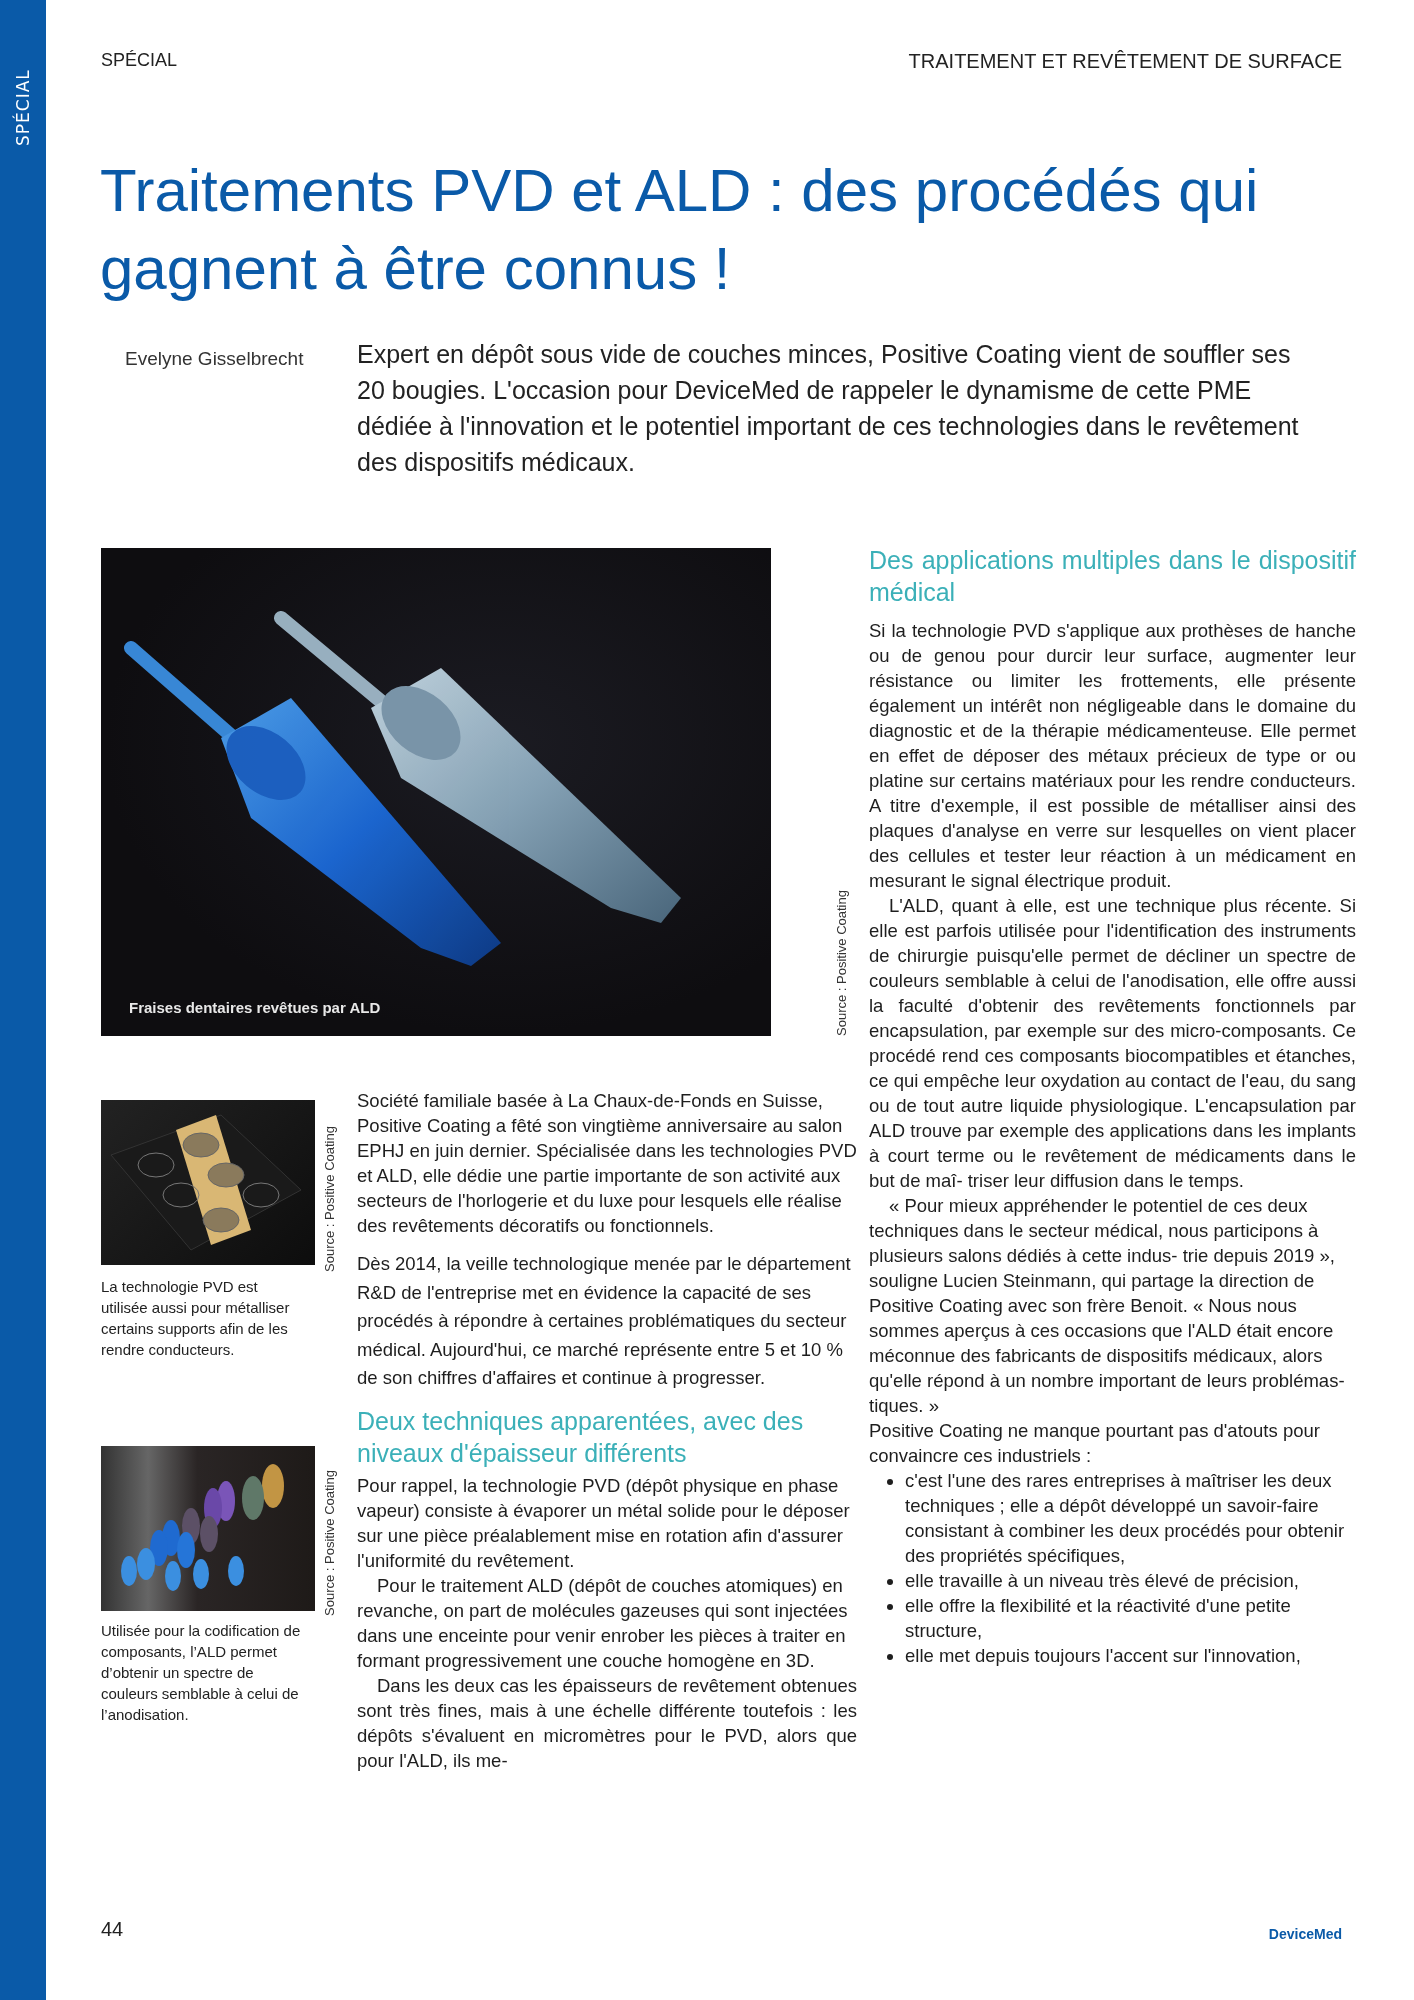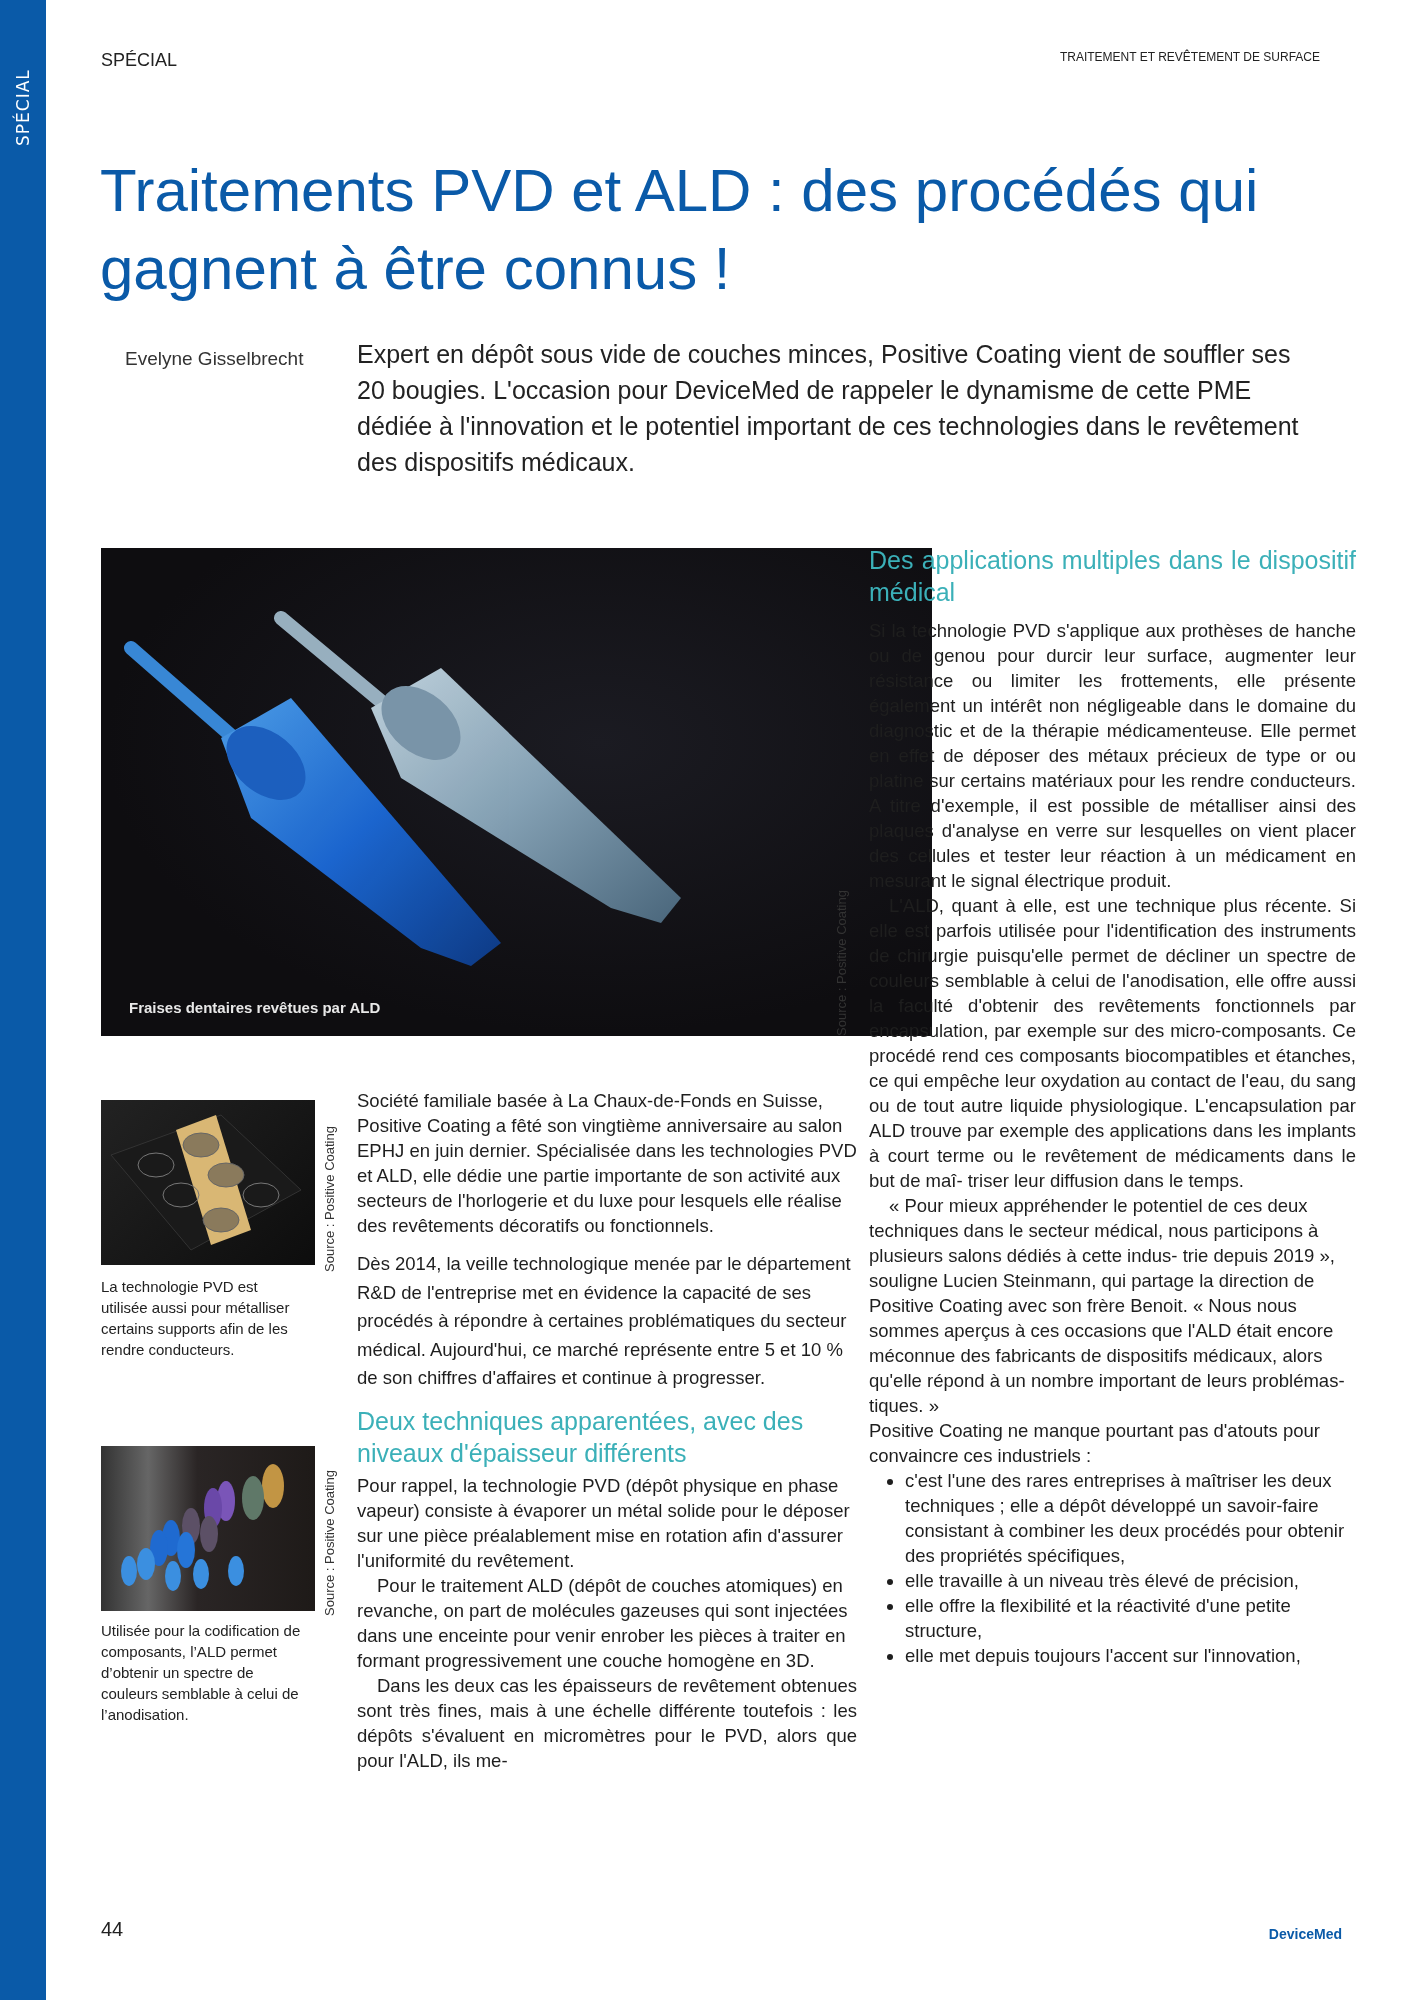--- a/index.html
+++ b/index.html
@@ -3,27 +3,27 @@
 <meta charset="utf-8">
 <style>
   html, body { margin:0; padding:0; }
   body { width:1414px; height:2000px; position:relative; background:#ffffff; overflow:hidden;
          font-family:"DejaVu Sans", sans-serif; color:#1a1a1a; }
   .side-band { position:absolute; left:0; top:0; width:46px; height:2000px; background:#0a5aa8; }
   .side-label { position:absolute; left:8px; top:58px; width:30px; height:100px;
                 color:#fff; font-size:17px; letter-spacing:1px; writing-mode:vertical-rl; transform:rotate(180deg);
                 display:flex; align-items:center; justify-content:center; }
   .run-left { position:absolute; left:101px; top:50px; font-family:"Liberation Sans", sans-serif; font-size:18px; color:#222; }
-  .run-right { position:absolute; right:94px; top:50px; font-family:"Liberation Sans", sans-serif; font-size:12px; color:#222; }
+  .run-right { position:absolute; right:72px; top:50px; font-family:"Liberation Sans", sans-serif; font-size:20px; color:#222; }
   .title { position:absolute; left:100px; top:152px; width:1200px; font-family:"Liberation Sans", sans-serif;
            font-size:60px; line-height:78px; color:#0a5aa8; margin:0; font-weight:normal; }
   .author { position:absolute; left:101px; top:348px; font-size:19px; color:#333; font-family:"Liberation Sans", sans-serif;margin-left:24px; }
   .lead { position:absolute; left:357px; top:336px; width:950px; font-family:"Liberation Sans", sans-serif;
           font-size:25px; line-height:36px; color:#222; }
-  .hero { position:absolute; left:101px; top:548px; width:831px; height:488px;
+  .hero { position:absolute; left:101px; top:548px; width:670px; height:488px;
           background:radial-gradient(ellipse at 60% 40%, #1b1b22 0%, #0e0d10 70%); overflow:hidden; }
   .hero-caption { position:absolute; left:28px; bottom:20px; color:#e8e8e8; font-size:15px; font-weight:bold;
                   font-family:"Liberation Sans", sans-serif; }
   .src { position:absolute; writing-mode:vertical-rl; transform:rotate(180deg); font-size:13px; color:#333;
          font-family:"Liberation Sans", sans-serif; white-space:nowrap; }
   .thumb { position:absolute; left:101px; width:214px; height:165px; overflow:hidden; }
   .thumb1 { top:1100px; background:linear-gradient(135deg,#222 0%, #0d0d0d 100%); }
   .thumb2 { top:1446px; background:linear-gradient(90deg,#333 0%, #666 22%, #2a2525 45%, #1e1a18 100%); }
   .thumb-cap { position:absolute; left:101px; width:200px; font-family:"Liberation Sans", sans-serif; font-size:15px; line-height:21px; color:#222; }
   .col { position:absolute; font-family:"Liberation Sans", sans-serif; font-size:18.5px; line-height:25px; color:#1e1e1e; }

